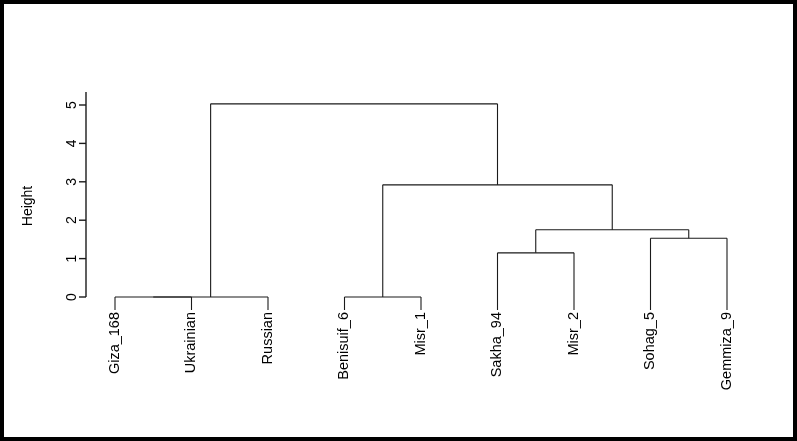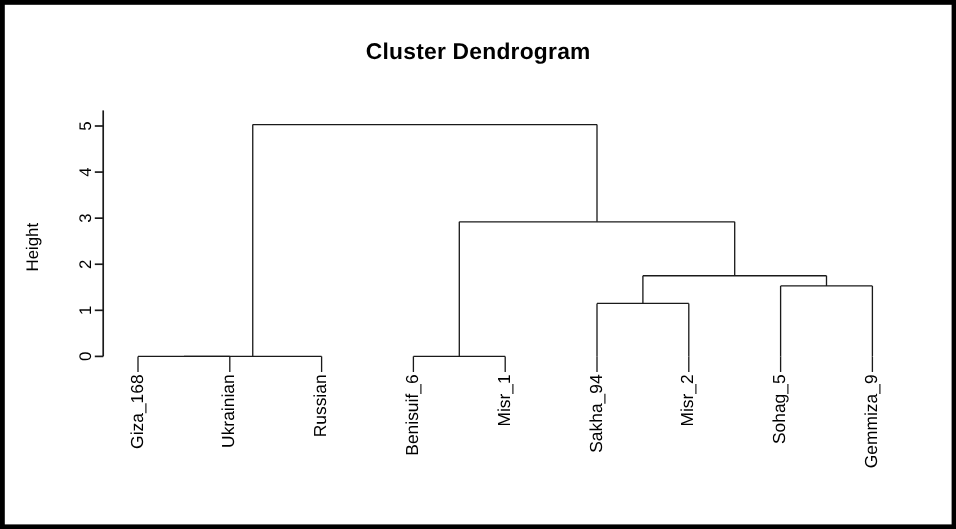--- a/index.html
+++ b/index.html
@@ -69,21 +69,20 @@
     fill: #000000;
   }
 </style>
 </head>
 <body>
 
 <div id="screen">
 
   <div id="frame"></div>
 
-  <div id="plot-title">Cluster Dendrogram</div>
 
   <div id="ylab">Height</div>
 
   <svg id="dendro" viewBox="0 0 797 441" xmlns="http://www.w3.org/2000/svg">
     <g id="axis-group">
         <line x1="86" y1="92" x2="86" y2="297" class="axis-line"></line>
         <line x1="79" y1="297" x2="86" y2="297" class="tick-line"></line>
         <text x="72" y="297" text-anchor="middle" dominant-baseline="middle" transform="rotate(-90 72 297)" class="tick-label">0</text>
         <line x1="79" y1="258.6" x2="86" y2="258.6" class="tick-line"></line>
         <text x="72" y="258.6" text-anchor="middle" dominant-baseline="middle" transform="rotate(-90 72 258.6)" class="tick-label">1</text>

